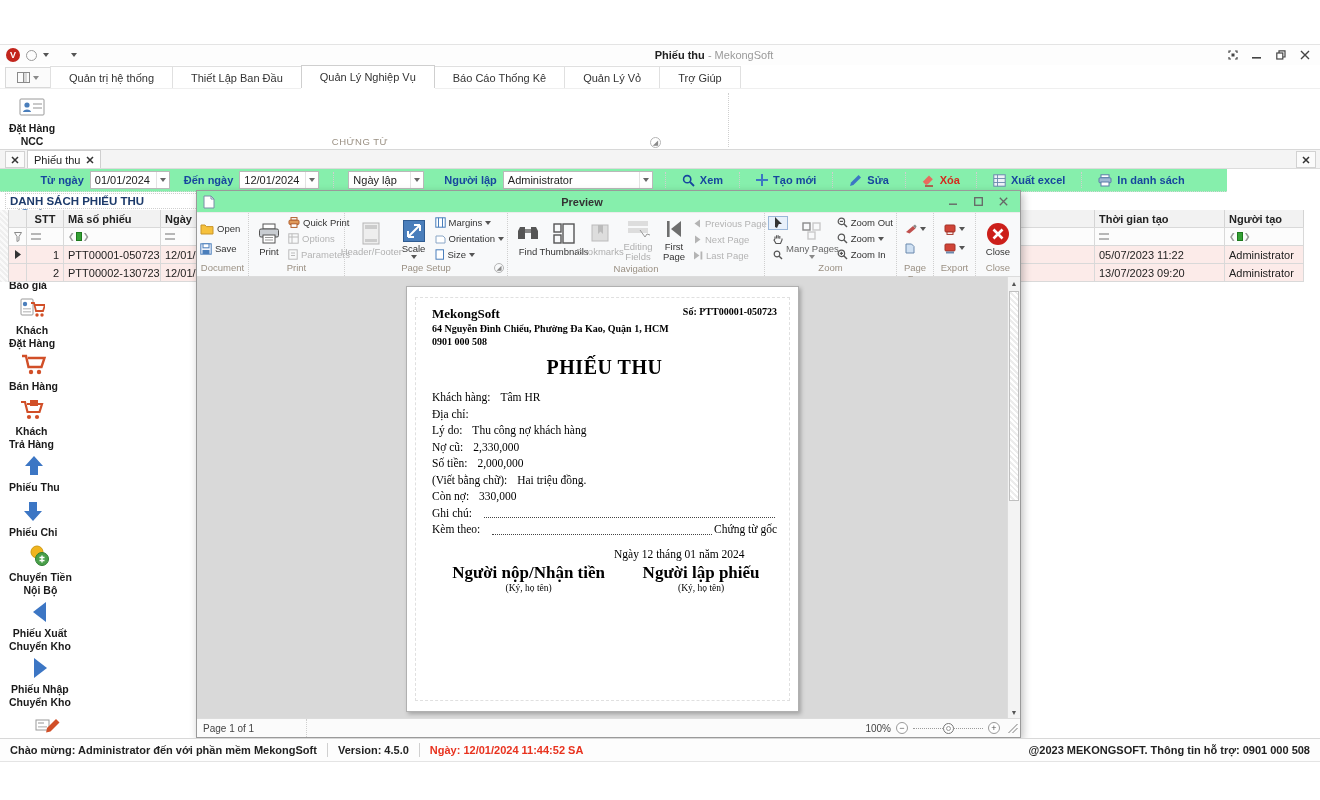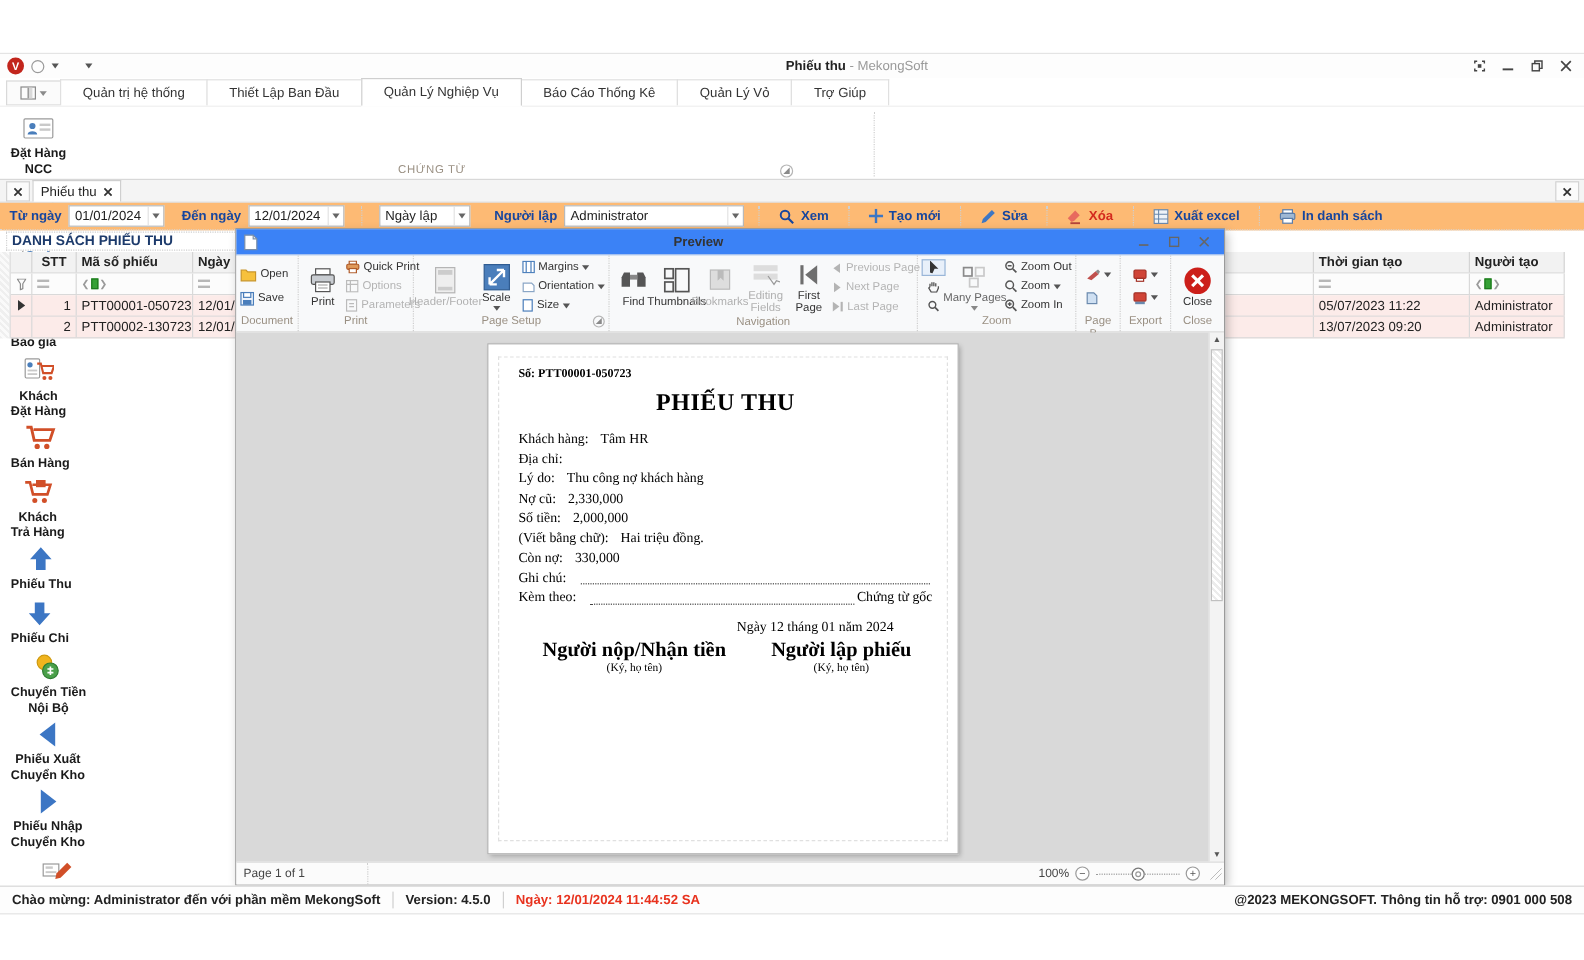--- a/index.html
+++ b/index.html
@@ -38,21 +38,21 @@
   .rb-sep { position:absolute; left:728px; top:4px; height:54px; border-left:1px dotted #cfcfcf; }
 
   
   .tabrow { position:absolute; left:0; top:150px; width:1320px; height:19px; background:#f4f4f4; border-bottom:1px solid #dcdcdc; display:flex; align-items:flex-end; }
   .tr-close { width:20px; height:17px; border:1px solid #d2d2d2; background:#fbfbfb; margin:0 2px 0 5px; display:flex; align-items:center; justify-content:center; }
   .doc-tab { height:18px; background:#fff; border:1px solid #cfcfcf; border-bottom:none; padding:0 6px; display:flex; align-items:center; gap:6px; }
   .tabrow .spacer { flex:1; }
   .tr-close.right { margin-right:4px; }
 
   
-  .filterbar { position:absolute; left:0; top:169px; width:1320px; height:23px; background:#fdba74; display:flex; align-items:center; gap:6px; padding-left:8px; border-bottom:1px dotted #d8d8d8; }
+  .filterbar { position:absolute; left:0; top:169px; width:1227px; height:23px; background:#86efac; display:flex; align-items:center; gap:6px; padding-left:8px; border-bottom:1px dotted #d8d8d8;justify-content:center; }
   .flabel { color:#17469e; font-weight:bold; white-space:nowrap; }
   .fcombo { height:18px; border:1px solid #b9b9b9; background:#fff; display:flex; align-items:center; padding-left:4px; position:relative; }
   .fcombo .val { flex:1; }
   .fcombo .dd { width:13px; height:100%; display:flex; align-items:center; justify-content:center; border-left:1px solid #e3e3e3; }
   .fbtn { display:flex; align-items:center; gap:5px; color:#17469e; font-weight:bold; padding:0 10px; white-space:nowrap; cursor:default; }
   .fbtn.red { color:#d42a1e; }
   .vsep { width:1px; height:16px; border-left:1px dotted #cfcfcf; }
 
   
   .list-title { position:absolute; left:5px; top:193px; width:455px; height:16px; border:1px dotted #cfcfcf; display:flex; align-items:center; padding-left:4px; color:#1c3a6b; font-weight:bold; font-size:11.5px; background:#fff; }
@@ -72,21 +72,21 @@
   .gfilter { background:#fcfcfc; }
   .gdata { background:#fcebe9; }
   .hatchL { position:absolute; left:0px; top:210px; width:8px; height:72px; background:repeating-linear-gradient(45deg,#efefef 0 2px,#fafafa 2px 4px); }
   .eqicon { width:10px; height:7px; border-top:2px solid #9a9a9a; border-bottom:2px solid #9a9a9a; opacity:.7; }
   .aficon { display:flex; align-items:center; gap:1px; }
   .aficon .br { color:#9a9a9a; font-size:8px; }
   .aficon .gx { width:6px; height:9px; background:#35a135; border:1px solid #1e7a1e; }
 
   
   .preview { position:absolute; left:196px; top:190px; width:825px; height:548px; background:#fff; border:1px solid #9a9a9a; box-shadow:2px 3px 8px rgba(0,0,0,.25); display:flex; flex-direction:column; }
-  .pv-title { height:22px; display:flex; align-items:center; background:#3b82f6; border-bottom:1px solid #ececec; padding:0 6px; }
+  .pv-title { height:22px; display:flex; align-items:center; background:#86efac; border-bottom:1px solid #ececec; padding:0 6px; }
   .pv-title .t { flex:1; text-align:center; font-weight:bold; color:#333; }
   .pv-controls { display:flex; gap:16px; padding-right:6px; }
 
   .pv-toolbar { height:64px; background:#f8f9fa; border-bottom:1px solid #dcdcdc; display:flex; }
   .pg { display:flex; flex-direction:column; border-right:1px dotted #cfcfcf; }
   .pg-body { flex:1; display:flex; align-items:center; padding:2px 3px 0 3px; gap:2px; }
   .pg-label { height:14px; text-align:center; color:#9a9083; font-size:9.5px; position:relative; }
   .bigbtn { display:flex; flex-direction:column; align-items:center; justify-content:flex-start; padding:1px 2px; min-width:34px; }
   .bigbtn .bi { height:26px; display:flex; align-items:center; justify-content:center; }
   .bigbtn .bl { font-size:9.5px; color:#333; text-align:center; line-height:10px; white-space:nowrap; }
@@ -847,20 +847,25 @@
           </div>
         </div>
         <div class="pg-label">Close</div>
       </div>
     </div>
 
     <div class="pv-doc">
       <div class="page">
         <div class="page-inner">
           <div class="r-head">
+            <div class="lft">
+              <div class="r-company">MekongSoft</div>
+              <div class="r-addr">64 Nguyễn Đình Chiểu, Phường Đa Kao, Quận 1, HCM</div>
+              <div class="r-phone">0901 000 508</div>
+            </div>
             <div class="r-num">Số: PTT00001-050723</div>
           </div>
           <div class="r-title">PHIẾU THU</div>
           <div class="r-line">
               <span class="lb">Khách hàng:</span>
               <span>Tâm HR</span>
             </div>
           <div class="r-line">
               <span class="lb">Địa chỉ:</span>
             </div>

